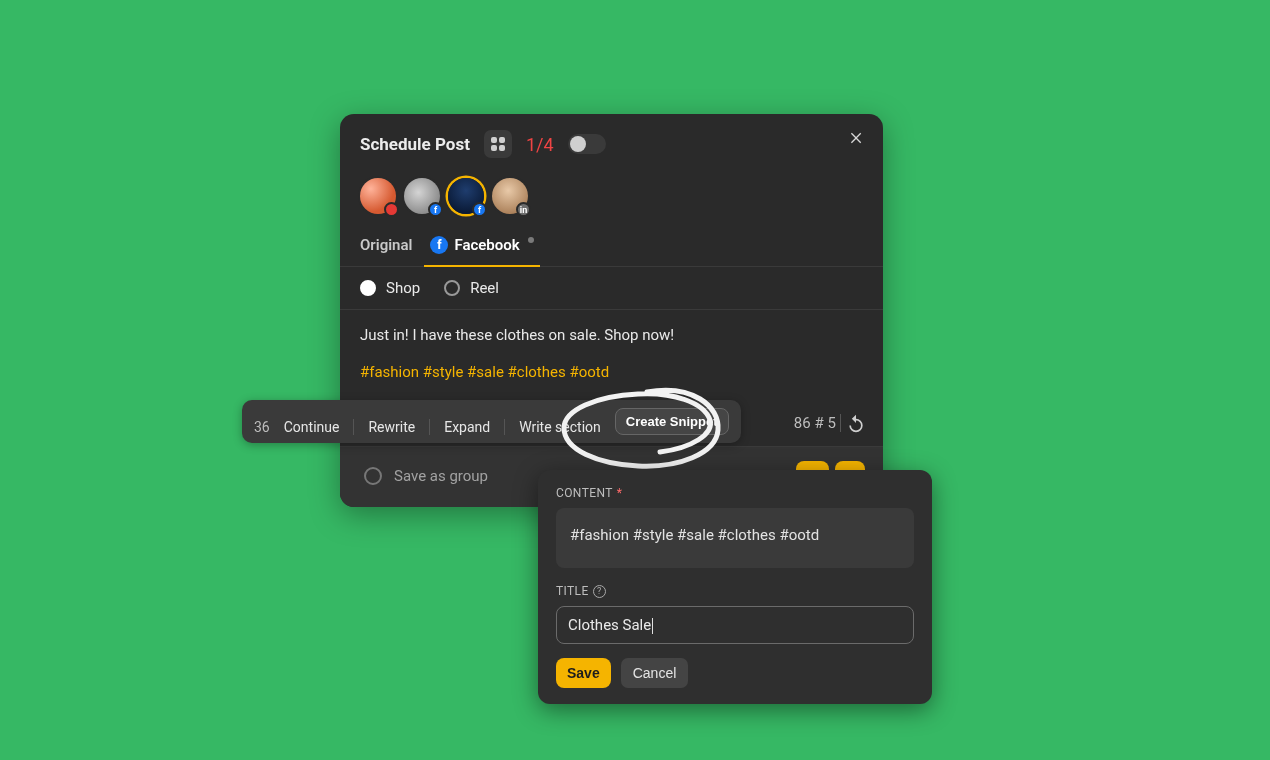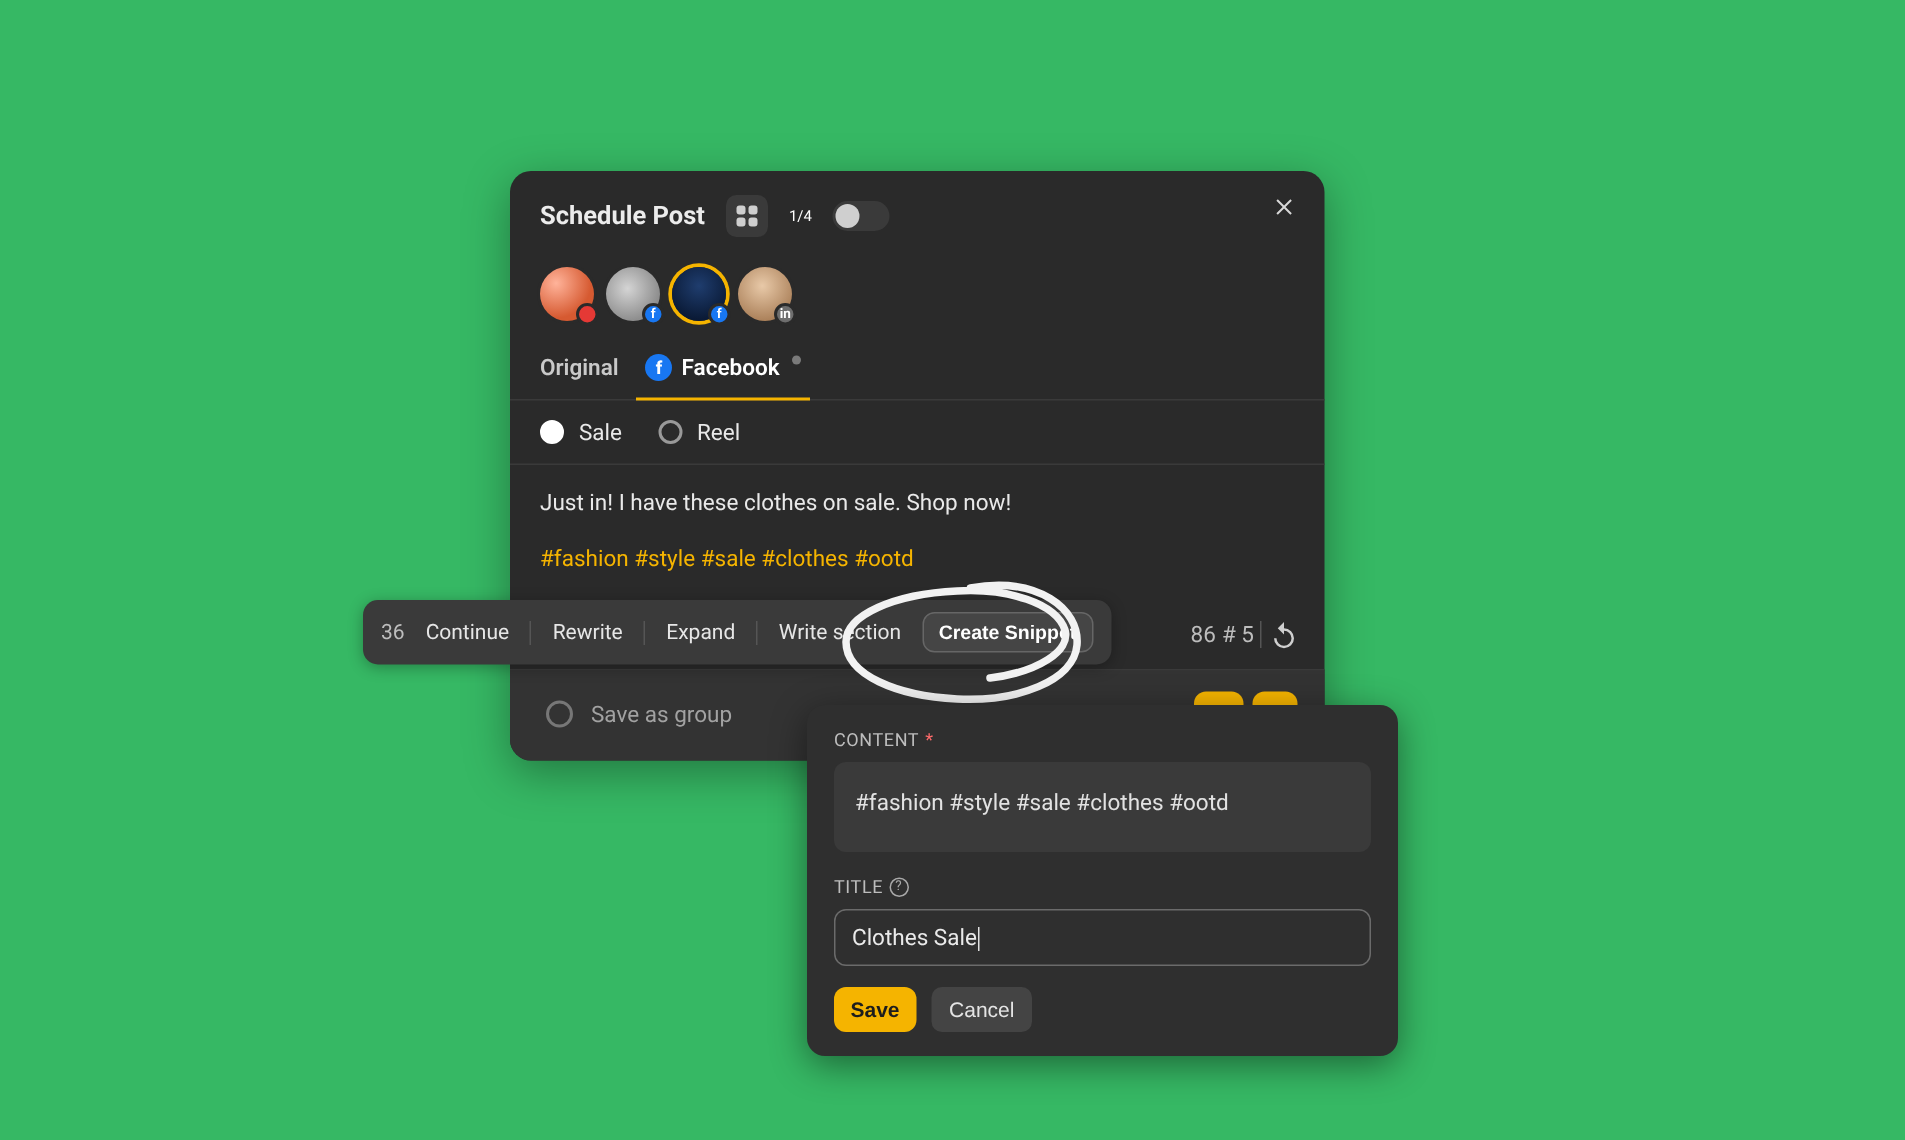--- a/index.html
+++ b/index.html
@@ -20,21 +20,21 @@
     padding: 16px 20px 14px 20px;
   }
   .modal-title { font-size: 17px; font-weight: 700; color: #ececec; }
   .grid-btn {
     width: 28px; height: 28px; border-radius: 7px; background: #3a3a3a;
     display: flex; align-items: center; justify-content: center;
     cursor: pointer;
   }
   .grid-icon { width: 14px; height: 14px; display: grid; grid-template-columns: 1fr 1fr; grid-template-rows: 1fr 1fr; gap: 2px; }
   .grid-icon span { background: #cfcfcf; border-radius: 2px; }
-  .page-count { color: #ffffff; font-size: 10px; }
+  .page-count { color: #ef4444; font-size: 18px; }
   .toggle {
     width: 38px; height: 20px; border-radius: 999px; background: #3a3a3a;
     position: relative;
   }
   .toggle .knob { position: absolute; left: 2px; top: 2px; width: 16px; height: 16px; border-radius: 50%; background: #cfcfcf; }
   .close-x {
     position: absolute; right: 14px; top: 12px; width: 24px; height: 24px;
     display: flex; align-items: center; justify-content: center; cursor: pointer;
     color: #d8d8d8; font-size: 18px;
   }
@@ -109,21 +109,21 @@
   .btn-primary {
     background: #f5b400; color: #1d1d1d; font-weight: 700; font-size: 14px;
     border: none; border-radius: 8px; padding: 7px 11px; cursor: pointer;
   }
   .btn-primary.chev { width: 30px; padding: 7px 0; display: flex; align-items: center; justify-content: center; }
 
   
   .float-bar {
     position: absolute; left: 242px; top: 400px;
     background: #3a3a3a; border-radius: 10px;
-    display: flex; align-items: center; gap: 14px;
+    display: flex; align-items: flex-end; gap: 14px;
     padding: 8px 12px; box-shadow: 0 2px 10px rgba(0,0,0,0.3);
     color: #e6e6e6; font-size: 14px;
   }
   .float-bar .count { color: #bdbdbd; }
   .float-bar .sep { width: 1px; height: 16px; background: #555; }
   .float-bar .opt { cursor: pointer; }
   .snip-btn {
     background: #454545; color: #fff; font-weight: 700; font-size: 13px;
     border: 1px solid #666; border-radius: 8px; padding: 5px 10px; cursor: pointer;
   }
@@ -218,21 +218,21 @@
     <div class="tab active">
       <span class="fb-icon">f</span>
       <span>Facebook</span>
       <span class="tab-dot"></span>
     </div>
   </div>
 
   <div class="posttype">
     <div class="radio selected">
       <span class="dot"></span>
-      <span class="label">Sale</span>
+      <span class="label">Shop</span>
     </div>
     <div class="radio">
       <span class="dot"></span>
       <span class="label">Reel</span>
     </div>
   </div>
 
   <div class="editor">
     <div class="body-text">Just in! I have these clothes on sale. Shop now!</div>
     <div class="tags">#fashion #style #sale #clothes #ootd</div>

